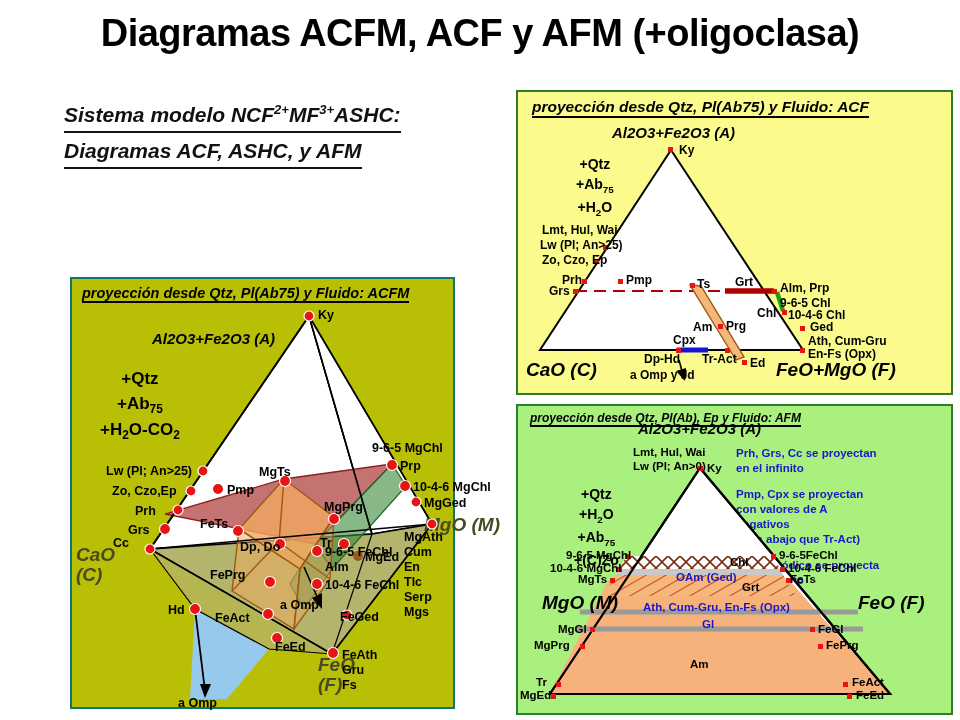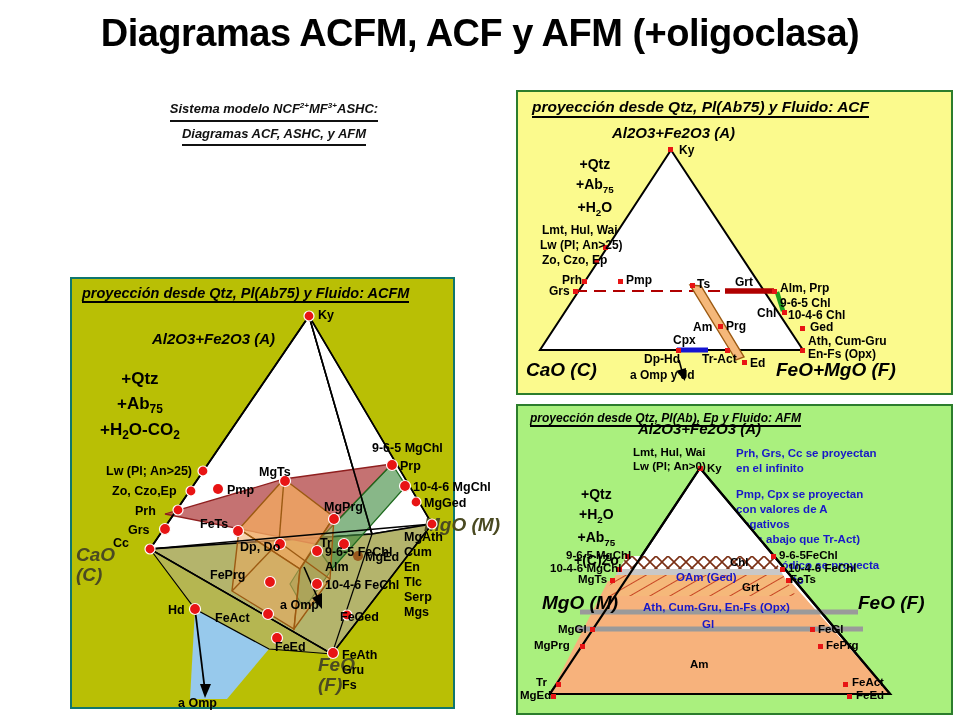--- a/index.html
+++ b/index.html
@@ -14,23 +14,22 @@
   .slide-title{
     position:absolute;left:0;top:12px;width:960px;text-align:center;
     font-size:38px;font-weight:bold;color:#000;letter-spacing:-0.5px;
     font-family:"Liberation Sans", sans-serif;
     white-space:nowrap;
   }
 
   
   .sys-heading{
     position:absolute;left:64px;top:100px;width:420px;
-    font-style:italic;font-weight:bold;font-size:13px;line-height:1.42;
+    font-style:italic;font-weight:bold;font-size:21px;line-height:1.42;
     color:#111;
-    text-align:center;
   }
   .sys-heading .ln{display:inline-block;border-bottom:2.5px solid #111;padding-bottom:1px;}
   .sys-heading sup{font-size:0.62em;vertical-align:super;}
   .sys-heading .row{margin-bottom:3px;}
 
   
   .panel{position:absolute;box-sizing:border-box;}
   .panel-acfm{left:70px;top:277px;width:385px;height:432px;
       background:#b9bf05;border:2px solid #0f766e;}
   .panel-acf{left:516px;top:90px;width:437px;height:305px;

